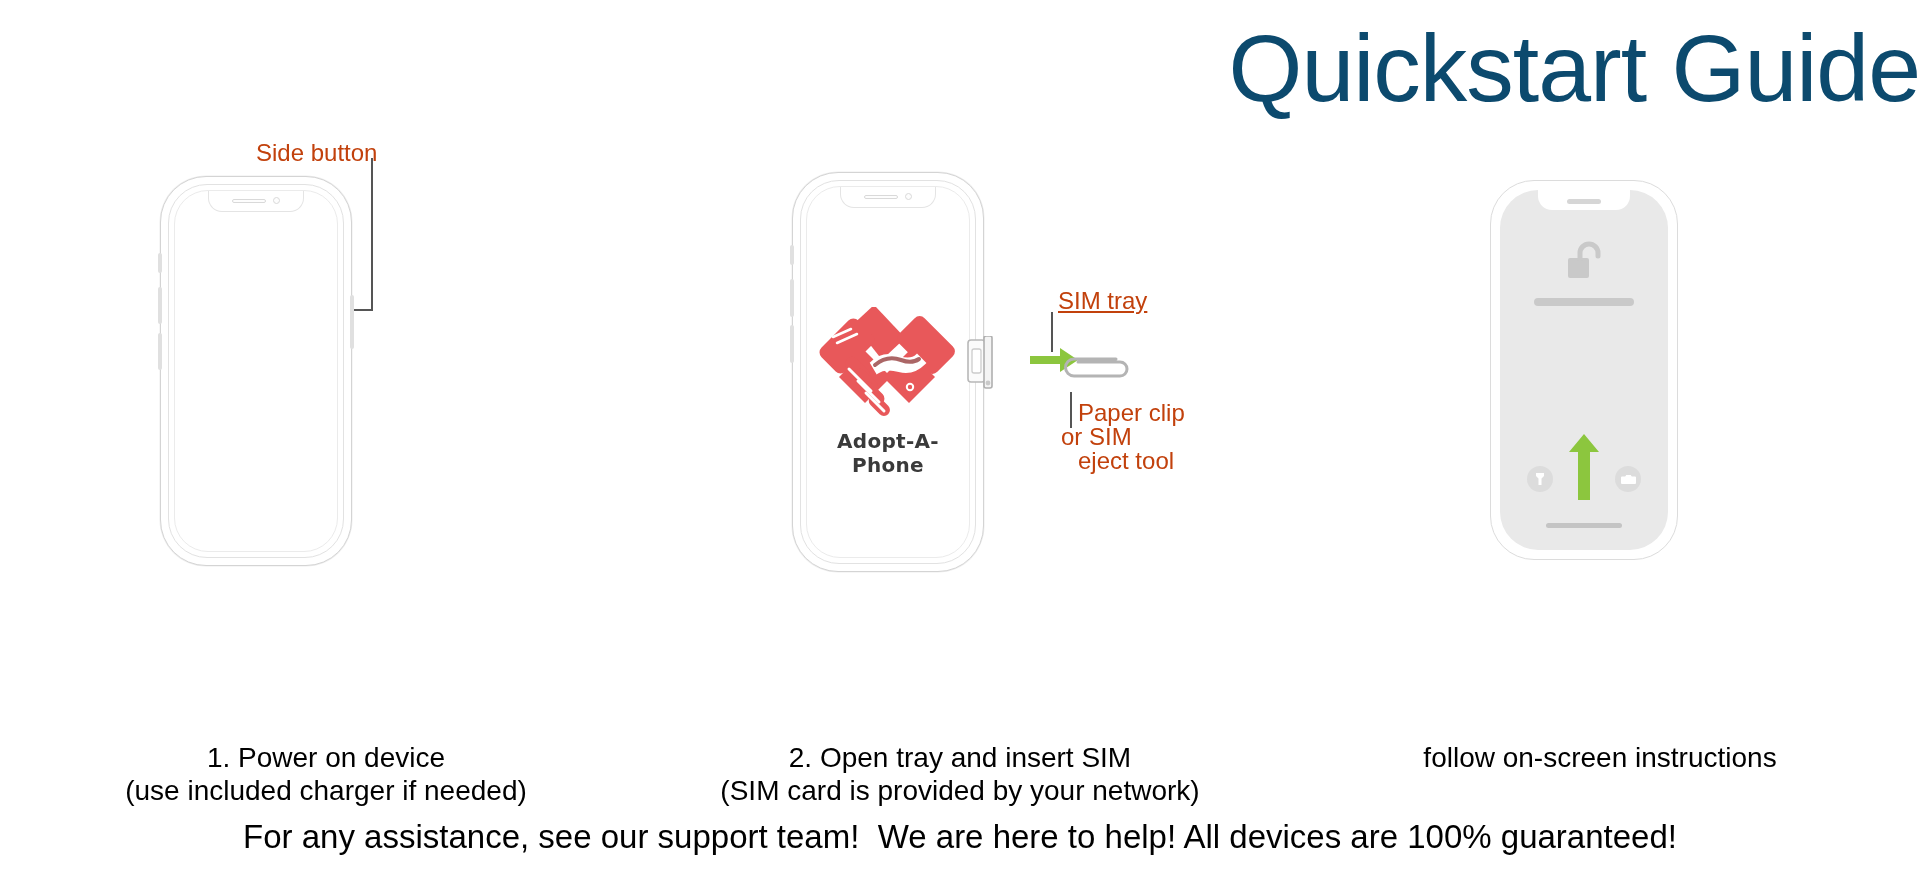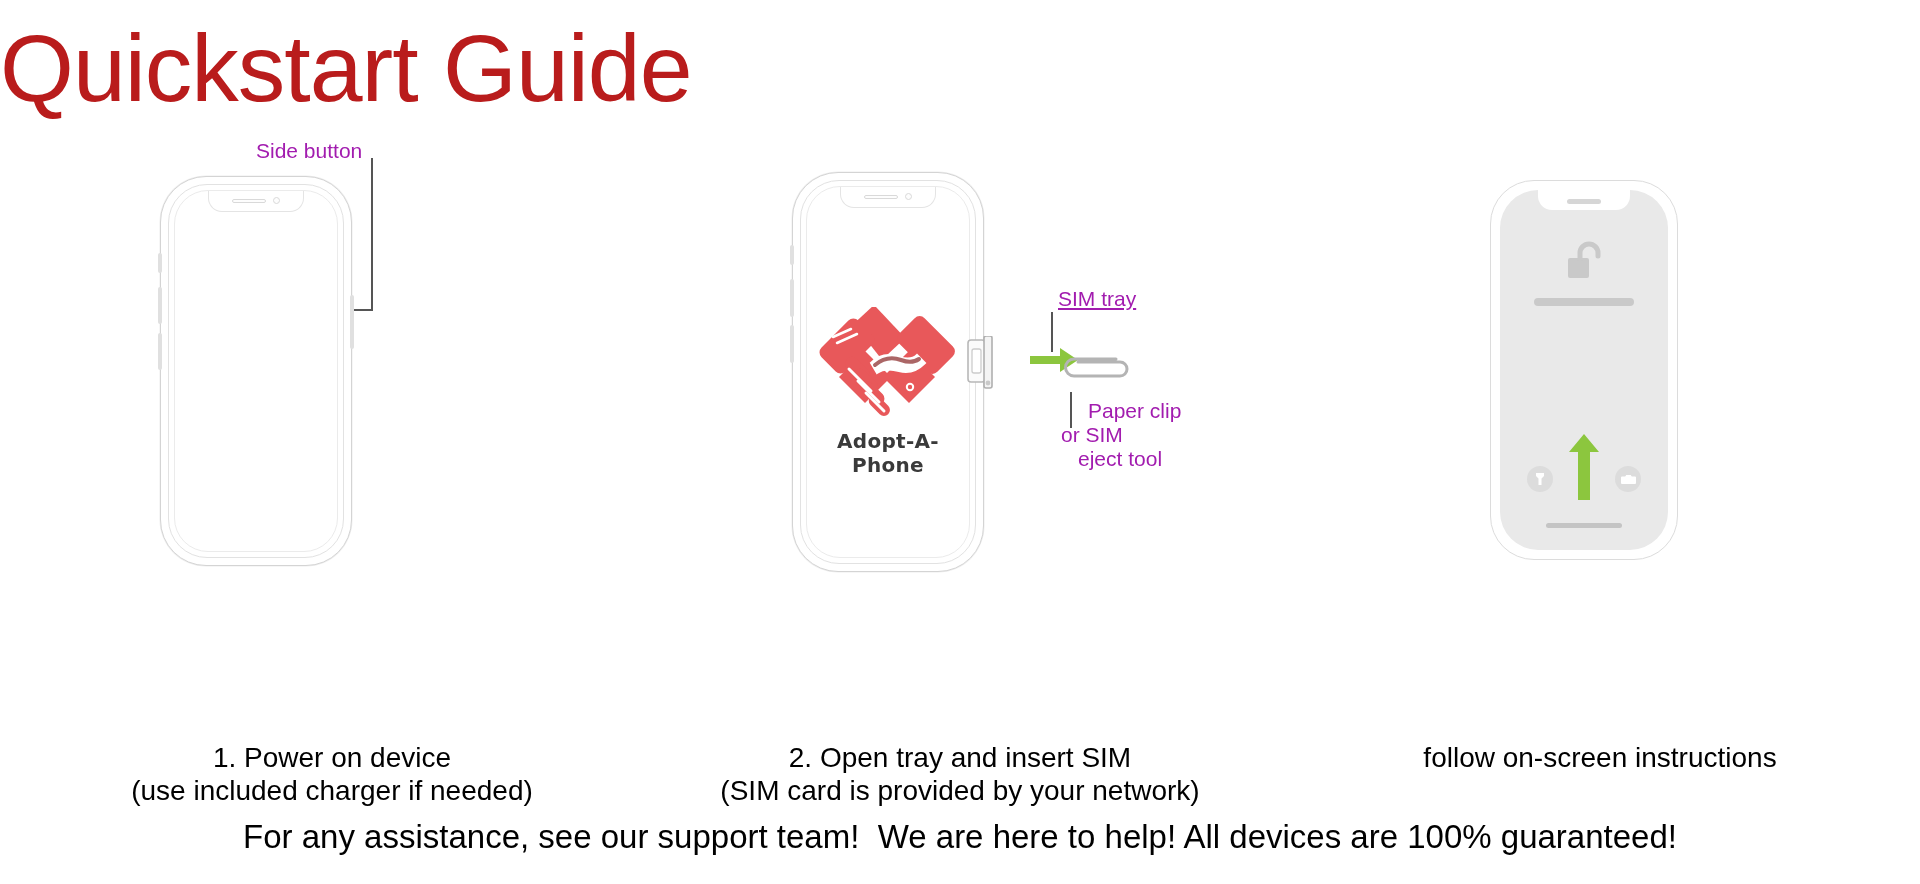--- a/index.html
+++ b/index.html
@@ -19,26 +19,26 @@
     height: 884px;
     background: #ffffff;
   }
 
   
   .page-title {
     position: absolute;
     top: 14px;
     left: 0;
     width: 1920px;
-    text-align: left;
+    text-align: right;
     font-size: 95px;
     font-weight: 400;
     line-height: 1.15;
     letter-spacing: -1px;
-    color: #b91c1c;
+    color: #0c4a6e;
     font-family: "Liberation Sans", sans-serif;
   }
 
   
   .steps {
     position: absolute;
     top: 140px;
     left: 0;
     width: 1920px;
     height: 600px;
@@ -156,22 +156,22 @@
     width: 4px;
   }
   .btn-right {
     right: -3px;
     width: 4px;
   }
 
   
   .callout {
     position: absolute;
-    font-size: 21px;
-    color: #a21caf;
+    font-size: 24px;
+    color: #c2410c;
     line-height: 1.22;
     white-space: nowrap;
   }
   .leader {
     position: absolute;
     background: #555555;
   }
   .leader-v { width: 1.6px; }
   .leader-h { height: 1.6px; }
 
@@ -200,21 +200,21 @@
     height: 90px;
   }
   .caption {
     position: absolute;
     top: 0;
     text-align: center;
     font-size: 28px;
     line-height: 1.17;
     color: #000000;
   }
-  .caption-1 { left: 12px;    width: 640px; }
+  .caption-1 { left: 6px;    width: 640px; }
   .caption-2 { left: 640px;  width: 640px; }
   .caption-3 { left: 1280px; width: 640px; }
 
   
   .footer {
     position: absolute;
     left: 0;
     top: 818px;
     width: 1920px;
     text-align: center;
@@ -322,21 +322,21 @@
       </svg>
 
       <svg style="position:absolute; left:424px; top:216px;" width="68" height="26" viewBox="0 0 68 26">
         <path d="M14 6 H56 a7 7 0 0 1 0 14 H10 a8.5 8.5 0 0 1 0 -17 H52" fill="none" stroke="#b4b4b4" stroke-width="3" stroke-linecap="round"></path>
       </svg>
 
       <div class="callout" style="left:418px; top:146px;text-decoration:underline;">SIM tray</div>
       <div class="leader leader-v" style="left:411px; top:172px; height:40px;"></div>
 
       <div class="leader leader-v" style="left:430px; top:252px; height:36px;"></div>
-      <div class="callout" style="left:448px; top:258px;">Paper clip</div>
+      <div class="callout" style="left:438px; top:258px;">Paper clip</div>
       <div class="callout" style="left:421px; top:282px;">or SIM</div>
       <div class="callout" style="left:438px; top:306px;">eject tool</div>
     </div>
 
     <div class="step step-3">
       <div class="phone phone-filled" style="left:210px; top:40px; width:188px; height:380px; border-radius:44px;">
         <div class="screen-grey">
           <div class="notch-grey">
             <span class="speaker-slot-grey"></span>
           </div>

